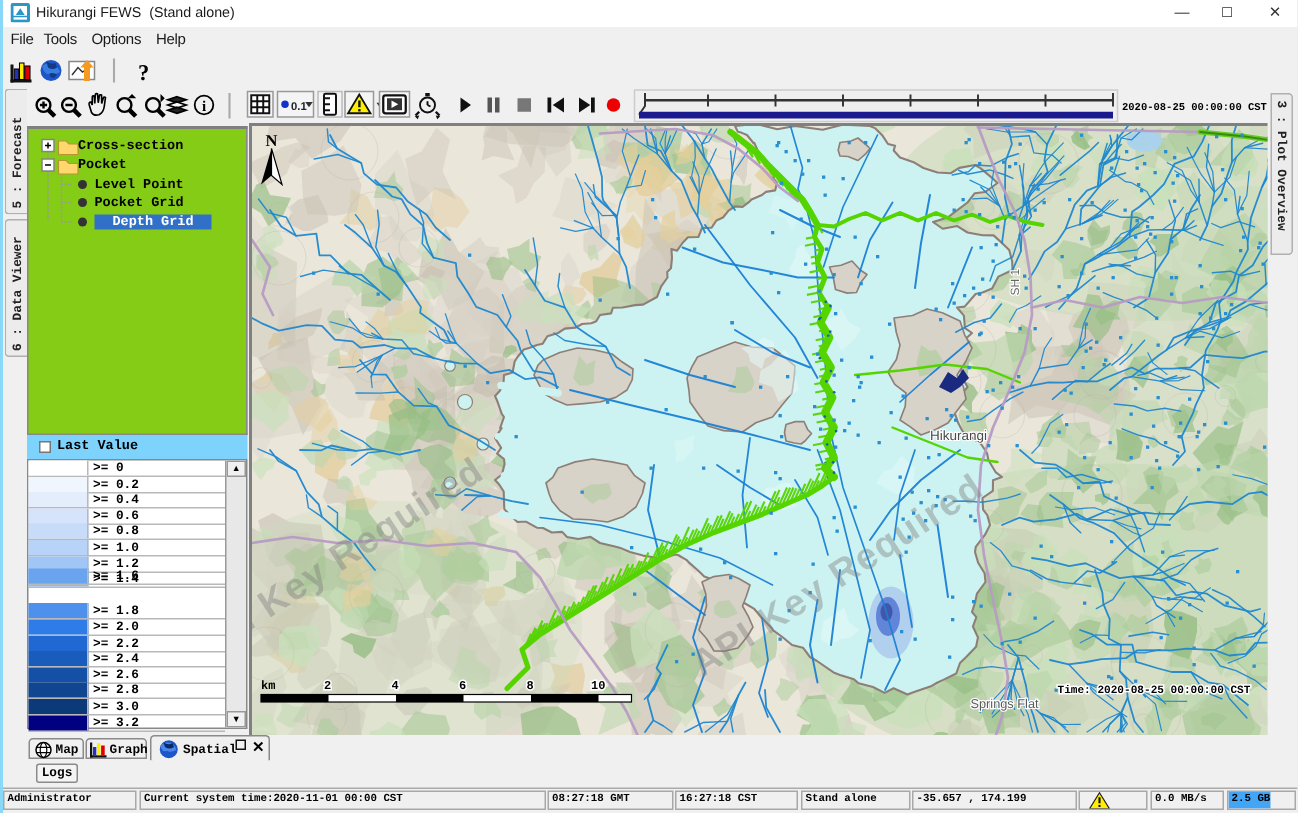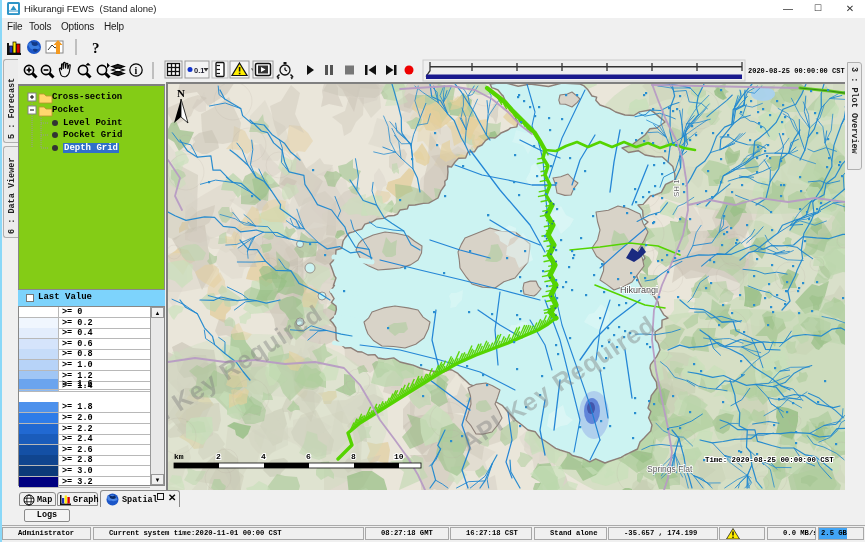--- a/index.html
+++ b/index.html
@@ -33,24 +33,24 @@
 #legend{left:18px;top:306px;width:147px;height:180px;background:#fff;border:1px solid #888}
 .lrow{position:absolute;left:0;width:131px;height:11px;border-bottom:1px solid #b8b8b8}
 .lsw{position:absolute;left:0;top:0;width:40px;height:10px;border-right:1px solid #b8b8b8}
 .llab{position:absolute;left:43px;top:0;font-family:"Liberation Mono",monospace;font-size:8.5px;font-weight:bold;color:#000}
 #lscroll{position:absolute;right:0;top:0;width:14px;height:178px;background:#e8e8e8;border-left:1px solid #999}
 
 #mapwrap{left:166px;top:82px;width:679px;height:408px;border-left:2px solid #808080;border-top:2px solid #808080;background:#e9e5d8}
 
 #bottombar{left:0;top:490px;width:865px;height:35px;background:#f0f0f0;border-left:2px solid #8ad8f8}
 .btab{position:absolute;background:#f0f0f0;border:1px solid #8a8a8a;border-radius:3px 3px 0 0;font-family:"Liberation Mono",monospace;font-weight:bold;font-size:8.5px;color:#000}
-#logsbtn{position:absolute;left:24px;top:509px;width:46px;height:13px;background:#f4f4f4;border:1px solid #8a8a8a;border-radius:2px;font-family:"Liberation Mono",monospace;font-weight:bold;font-size:8.5px;text-align:center;line-height:11px}
+#logsbtn{position:absolute;left:24px;top:509px;width:28px;height:13px;background:#f4f4f4;border:1px solid #8a8a8a;border-radius:2px;font-family:"Liberation Mono",monospace;font-weight:bold;font-size:8.5px;text-align:center;line-height:11px}
 
 #statusbar{left:0;top:525px;width:865px;height:17px;background:#f0f0f0;border-top:1px solid #aaa}
-.scell{position:absolute;top:527px;height:13px;border:1px solid #a8a8a8;background:#f0f0f0;font-family:"Liberation Mono",monospace;font-size:7.2px;font-weight:bold;color:#000;line-height:11.5px;padding-left:15px;white-space:nowrap;overflow:hidden}
+.scell{position:absolute;top:527px;height:13px;border:1px solid #a8a8a8;background:#f0f0f0;font-family:"Liberation Mono",monospace;font-size:7.2px;font-weight:bold;color:#000;line-height:11.5px;padding-left:2px;white-space:nowrap;overflow:hidden}
 </style>
 </head>
 <body>
 <div class="abs" style="left:0;top:0;width:2px;height:542px;background:#8ad8f8;z-index:50"></div>
 
 <div class="abs" id="titlebar"></div>
 <svg class="abs" style="left:7px;top:2px" width="13" height="13">
     <rect width="13" height="13" rx="1.5" fill="#2e95c8"></rect>
     <rect x="2" y="2" width="9" height="6.5" fill="#fff"></rect>
     <path d="M3.5,8 L6.5,3.5 L9.5,8Z" fill="#2e95c8"></path>
@@ -261,21 +261,21 @@
 <path d="M20,21 h5 l2,2 h6 v7 h-13 z" fill="#ffd76e" stroke="#b8962e" stroke-width="0.8"></path>
 </g>
 <circle cx="36" cy="37" r="3" fill="#333"></circle>
       <circle cx="36" cy="49" r="3" fill="#333"></circle>
       <circle cx="36" cy="62" r="3" fill="#333"></circle>
 </svg>
 <div class="trow" style="left:33px;top:6px">Cross-section</div>
 <div class="trow" style="left:33px;top:19px">Pocket</div>
 <div class="trow" style="left:44px;top:32px">Level Point</div>
 <div class="trow" style="left:44px;top:44px">Pocket Grid</div>
-<div class="trow" style="left:44px;top:57px;background:#3170c8;color:#fff;padding:0 1px">Depth Grid</div>
+<div class="trow" style="left:44px;top:57px;background:#3170c8;color:#fff;padding:0 12px">Depth Grid</div>
 </div>
 
 <div class="abs" id="lastvalue">
 <span style="position:absolute;left:8px;top:4px;width:8px;height:8px;background:#fff;border:1px solid #777"></span>
 <span class="mono" style="position:absolute;left:20px;top:2px;font-size:9px;font-weight:bold">Last Value</span>
 </div>
 <div class="abs" id="legend">
 <div id="lrows">
       <div class="lrow" style="top:0.0px">
         <span class="lsw" style="background:#ffffff"></span>

